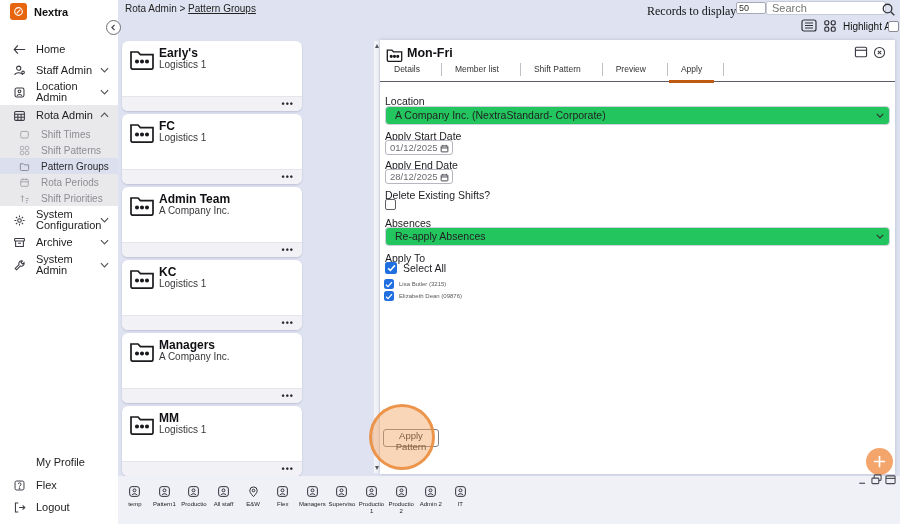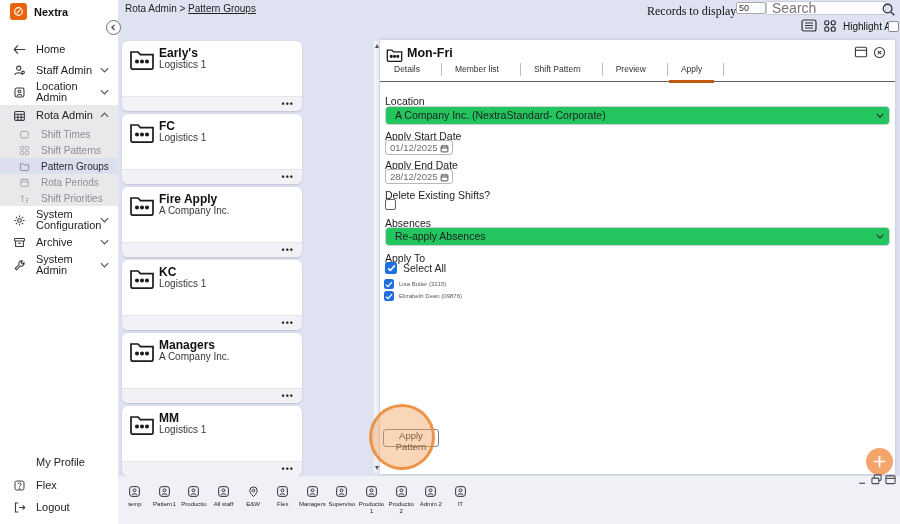--- a/index.html
+++ b/index.html
@@ -7,21 +7,21 @@
        background:#dfe3f1;font-family:"Liberation Sans",sans-serif;
        -webkit-font-smoothing:antialiased;}
   svg{display:block;}
 
   
   .breadcrumb{position:absolute;left:125px;top:3px;font-size:10px;color:#222;z-index:3;}
   .breadcrumb .cur{text-decoration:underline;cursor:pointer;}
   .records-label{position:absolute;left:647px;top:4px;font-size:12px;color:#111;font-family:Liberation Serif, serif;}
   .records-input{position:absolute;left:736px;top:2px;width:24px;height:10px;font-size:9px;
        border:1px solid #a7aab6;border-radius:2px;padding:0 2px;color:#333;background:#fff;}
-  .search-input{position:absolute;left:766px;top:1px;width:108px;height:12px;font-size:14px;
+  .search-input{position:absolute;left:766px;top:1px;width:108px;height:12px;font-size:11px;
        border:1px solid #c8cbd8;background:#fff;padding:0 5px;color:#666;border-radius:2px;}
   .magnifier{position:absolute;left:881px;top:2px;cursor:pointer;}
   .view-list{position:absolute;left:801px;top:19px;cursor:pointer;}
   .view-grid{position:absolute;left:823px;top:19px;cursor:pointer;}
   .highlight-label{position:absolute;left:843px;top:21px;font-size:10px;color:#111;}
   .cb-small{position:absolute;left:888px;top:21px;width:9px;height:9px;border:1px solid #8a8a92;
        background:#fff;border-radius:2px;}
   .collapse-btn{position:absolute;left:106px;top:20px;width:15px;height:15px;border-radius:50%;
        border:1px solid #6d6d75;background:#fff;z-index:6;display:flex;align-items:center;
        justify-content:center;cursor:pointer;padding:0;}
@@ -372,21 +372,21 @@
 </div>
 <div class="card" style="top:187px;">
   <span class="card-folder">
     <svg width="26" height="21" viewBox="0 0 26 21" fill="none" stroke="#1b1b1f" stroke-width="1.7">
         <path d="M2 3 h7 l2.4 2.6 H24 v13 a1.6 1.6 0 0 1 -1.6 1.6 H3.6 A1.6 1.6 0 0 1 2 18.6 Z"></path>
         <circle cx="8" cy="12.5" r="1.2" fill="#1b1b1f"></circle>
         <circle cx="13" cy="12.5" r="1.2" fill="#1b1b1f"></circle>
         <circle cx="18" cy="12.5" r="1.2" fill="#1b1b1f"></circle>
       </svg>
   </span>
-  <span class="card-title">Fire Apply</span>
+  <span class="card-title">Admin Team</span>
   <span class="card-sub">A Company Inc.</span>
   <div class="card-footer">
     <span class="card-menu">•••</span>
   </div>
 </div>
 <div class="card" style="top:260px;">
   <span class="card-folder">
     <svg width="26" height="21" viewBox="0 0 26 21" fill="none" stroke="#1b1b1f" stroke-width="1.7">
         <path d="M2 3 h7 l2.4 2.6 H24 v13 a1.6 1.6 0 0 1 -1.6 1.6 H3.6 A1.6 1.6 0 0 1 2 18.6 Z"></path>
         <circle cx="8" cy="12.5" r="1.2" fill="#1b1b1f"></circle>

